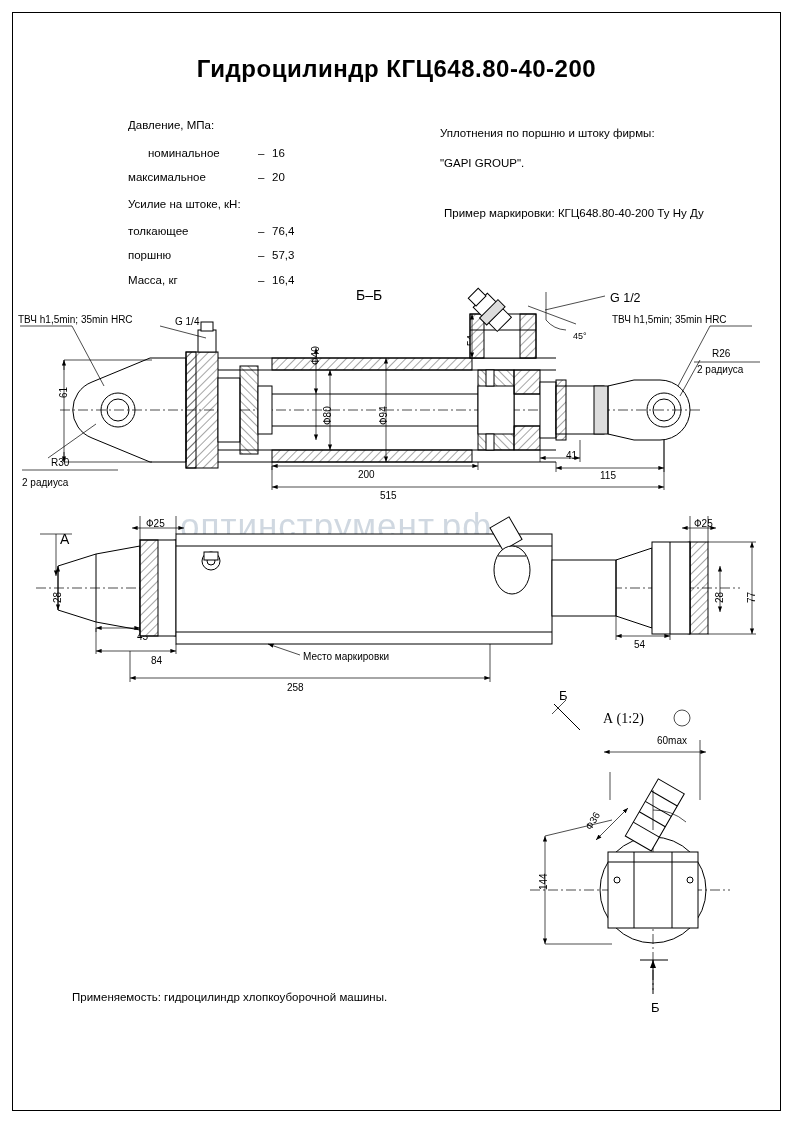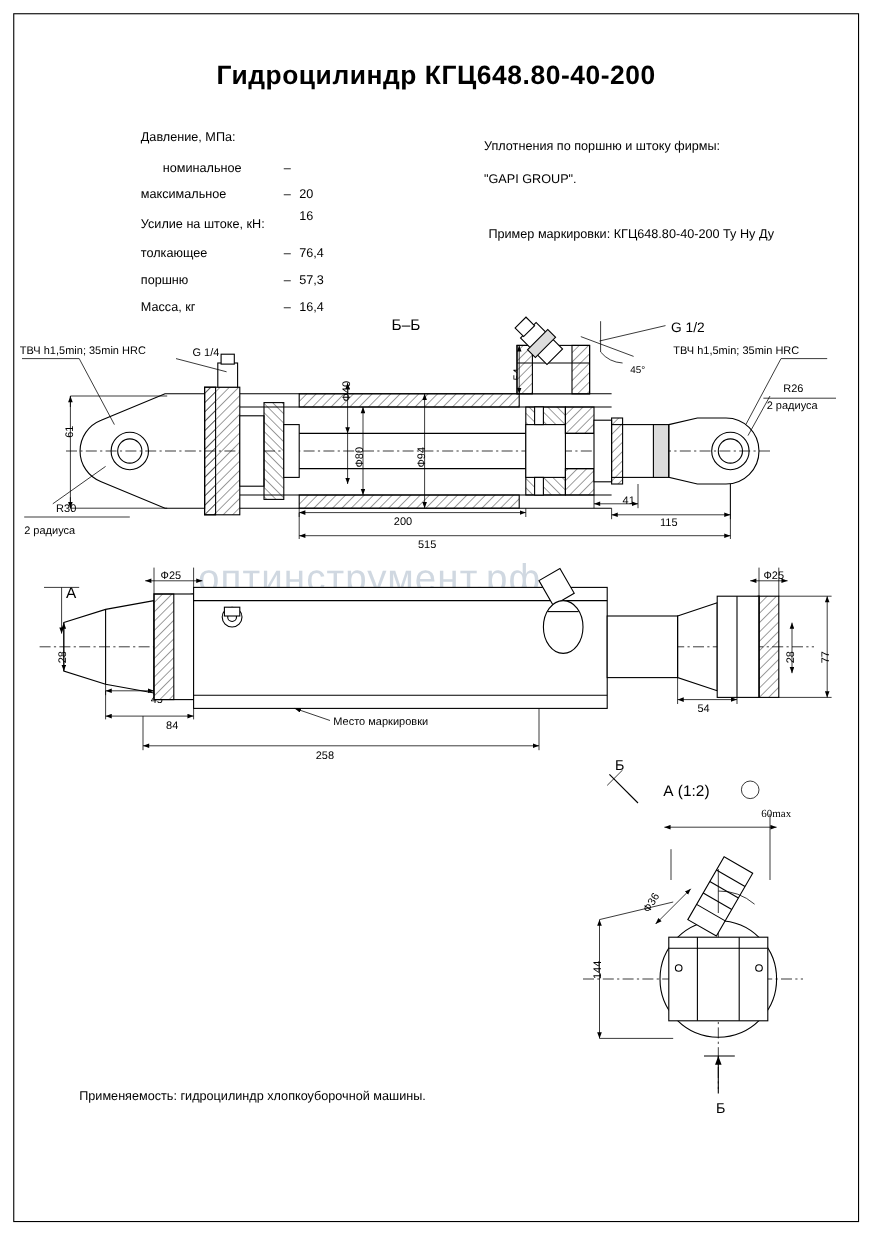--- a/index.html
+++ b/index.html
@@ -93,21 +93,21 @@
 
 <div id="sheet">
 
   <div class="frame"></div>
 
   <div class="title">Гидроцилиндр КГЦ648.80-40-200</div>
 
   <div class="txt" style="left:128px; top:119px;">Давление, МПа:</div>
   <div class="txt" style="left:128px; top:147px;padding-left:20px;">номинальное</div>
   <div class="txt" style="left:258px; top:147px;">–</div>
-  <div class="txt" style="left:272px; top:147px;margin-top:44px;">16</div>
+  <div class="txt" style="left:272px; top:147px;">16</div>
   <div class="txt" style="left:128px; top:171px;">максимальное</div>
   <div class="txt" style="left:258px; top:171px;">–</div>
   <div class="txt" style="left:272px; top:171px;">20</div>
 
   <div class="txt" style="left:128px; top:198px;">Усилие на штоке, кН:</div>
   <div class="txt" style="left:128px; top:225px;">толкающее</div>
   <div class="txt" style="left:258px; top:225px;">–</div>
   <div class="txt" style="left:272px; top:225px;">76,4</div>
   <div class="txt" style="left:128px; top:249px;">поршню</div>
   <div class="txt" style="left:258px; top:249px;">–</div>
@@ -118,21 +118,21 @@
   <div class="txt" style="left:272px; top:274px;">16,4</div>
 
   <div class="txt" style="left:440px; top:127px;">Уплотнения по поршню и штоку фирмы:</div>
   <div class="txt" style="left:440px; top:157px;">"GAPI GROUP".</div>
   <div class="txt" style="left:444px; top:207px;">Пример маркировки: КГЦ648.80-40-200 Ту Ну Ду</div>
   <div class="txt" style="left:72px; top:991px;">Применяемость: гидроцилиндр хлопкоуборочной машины.</div>
 
   <div class="txt md" style="left:610px; top:291px;">G 1/2</div>
 
   <div class="txt md" style="left:356px; top:287px; font-size:14px;">Б–Б</div>
-  <div class="txt md" style="left:603px; top:711px; font-size:14px;">А (1:2)</div>
+  <div class="txt md" style="left:603px; top:711px; font-size:14px;font-family:Liberation Serif, serif;">А (1:2)</div>
   <div class="txt md" style="left:60px; top:531px; font-size:14px;">А</div>
   <div class="txt md" style="left:559px; top:688px; font-size:13px;">Б</div>
   <div class="txt md" style="left:651px; top:1000px; font-size:13px;">Б</div>
 
   <div class="txt sm" style="left:18px; top:314px;">ТВЧ h1,5min; 35min HRC</div>
   <div class="txt sm" style="left:612px; top:314px;">ТВЧ h1,5min; 35min HRC</div>
   <div class="txt sm" style="left:30px; top:457px;padding-left:21px;">R30</div>
   <div class="txt sm" style="left:22px; top:477px;">2 радиуса</div>
   <div class="txt sm" style="left:712px; top:348px;">R26</div>
   <div class="txt sm" style="left:697px; top:364px;">2 радиуса</div>
@@ -153,21 +153,21 @@
   <div class="txt sm" style="left:694px; top:518px;">Ф25</div>
   <div class="txt sm rot90" style="left:52px; top:603px;">28</div>
   <div class="txt sm rot90" style="left:714px; top:603px;">28</div>
   <div class="txt sm rot90" style="left:746px; top:603px;">77</div>
   <div class="txt sm" style="left:137px; top:631px;">45</div>
   <div class="txt sm" style="left:151px; top:655px;">84</div>
   <div class="txt sm" style="left:287px; top:682px;">258</div>
   <div class="txt sm" style="left:634px; top:639px;">54</div>
   <div class="txt sm" style="left:303px; top:651px;">Место маркировки</div>
 
-  <div class="txt sm" style="left:692px; top:735px;font-family:Liberation Serif, serif;">60max</div>
+  <div class="txt sm" style="left:657px; top:735px;">60max</div>
   <div class="txt sm" style="left:663px; top:790px;">30°</div>
   <div class="txt sm" style="left:583px; top:826px; transform-origin:0 0; transform:rotate(-58deg);">Ф36</div>
   <div class="txt sm rot90" style="left:538px; top:890px;">144</div>
 
   <div class="watermark">оптинструмент.рф</div>
   <div class="wm-logo"></div>
 
   <svg width="793" height="1123">
     <defs>
       <pattern id="hatchA" patternUnits="userSpaceOnUse" width="6" height="6" patternTransform="rotate(45)">

